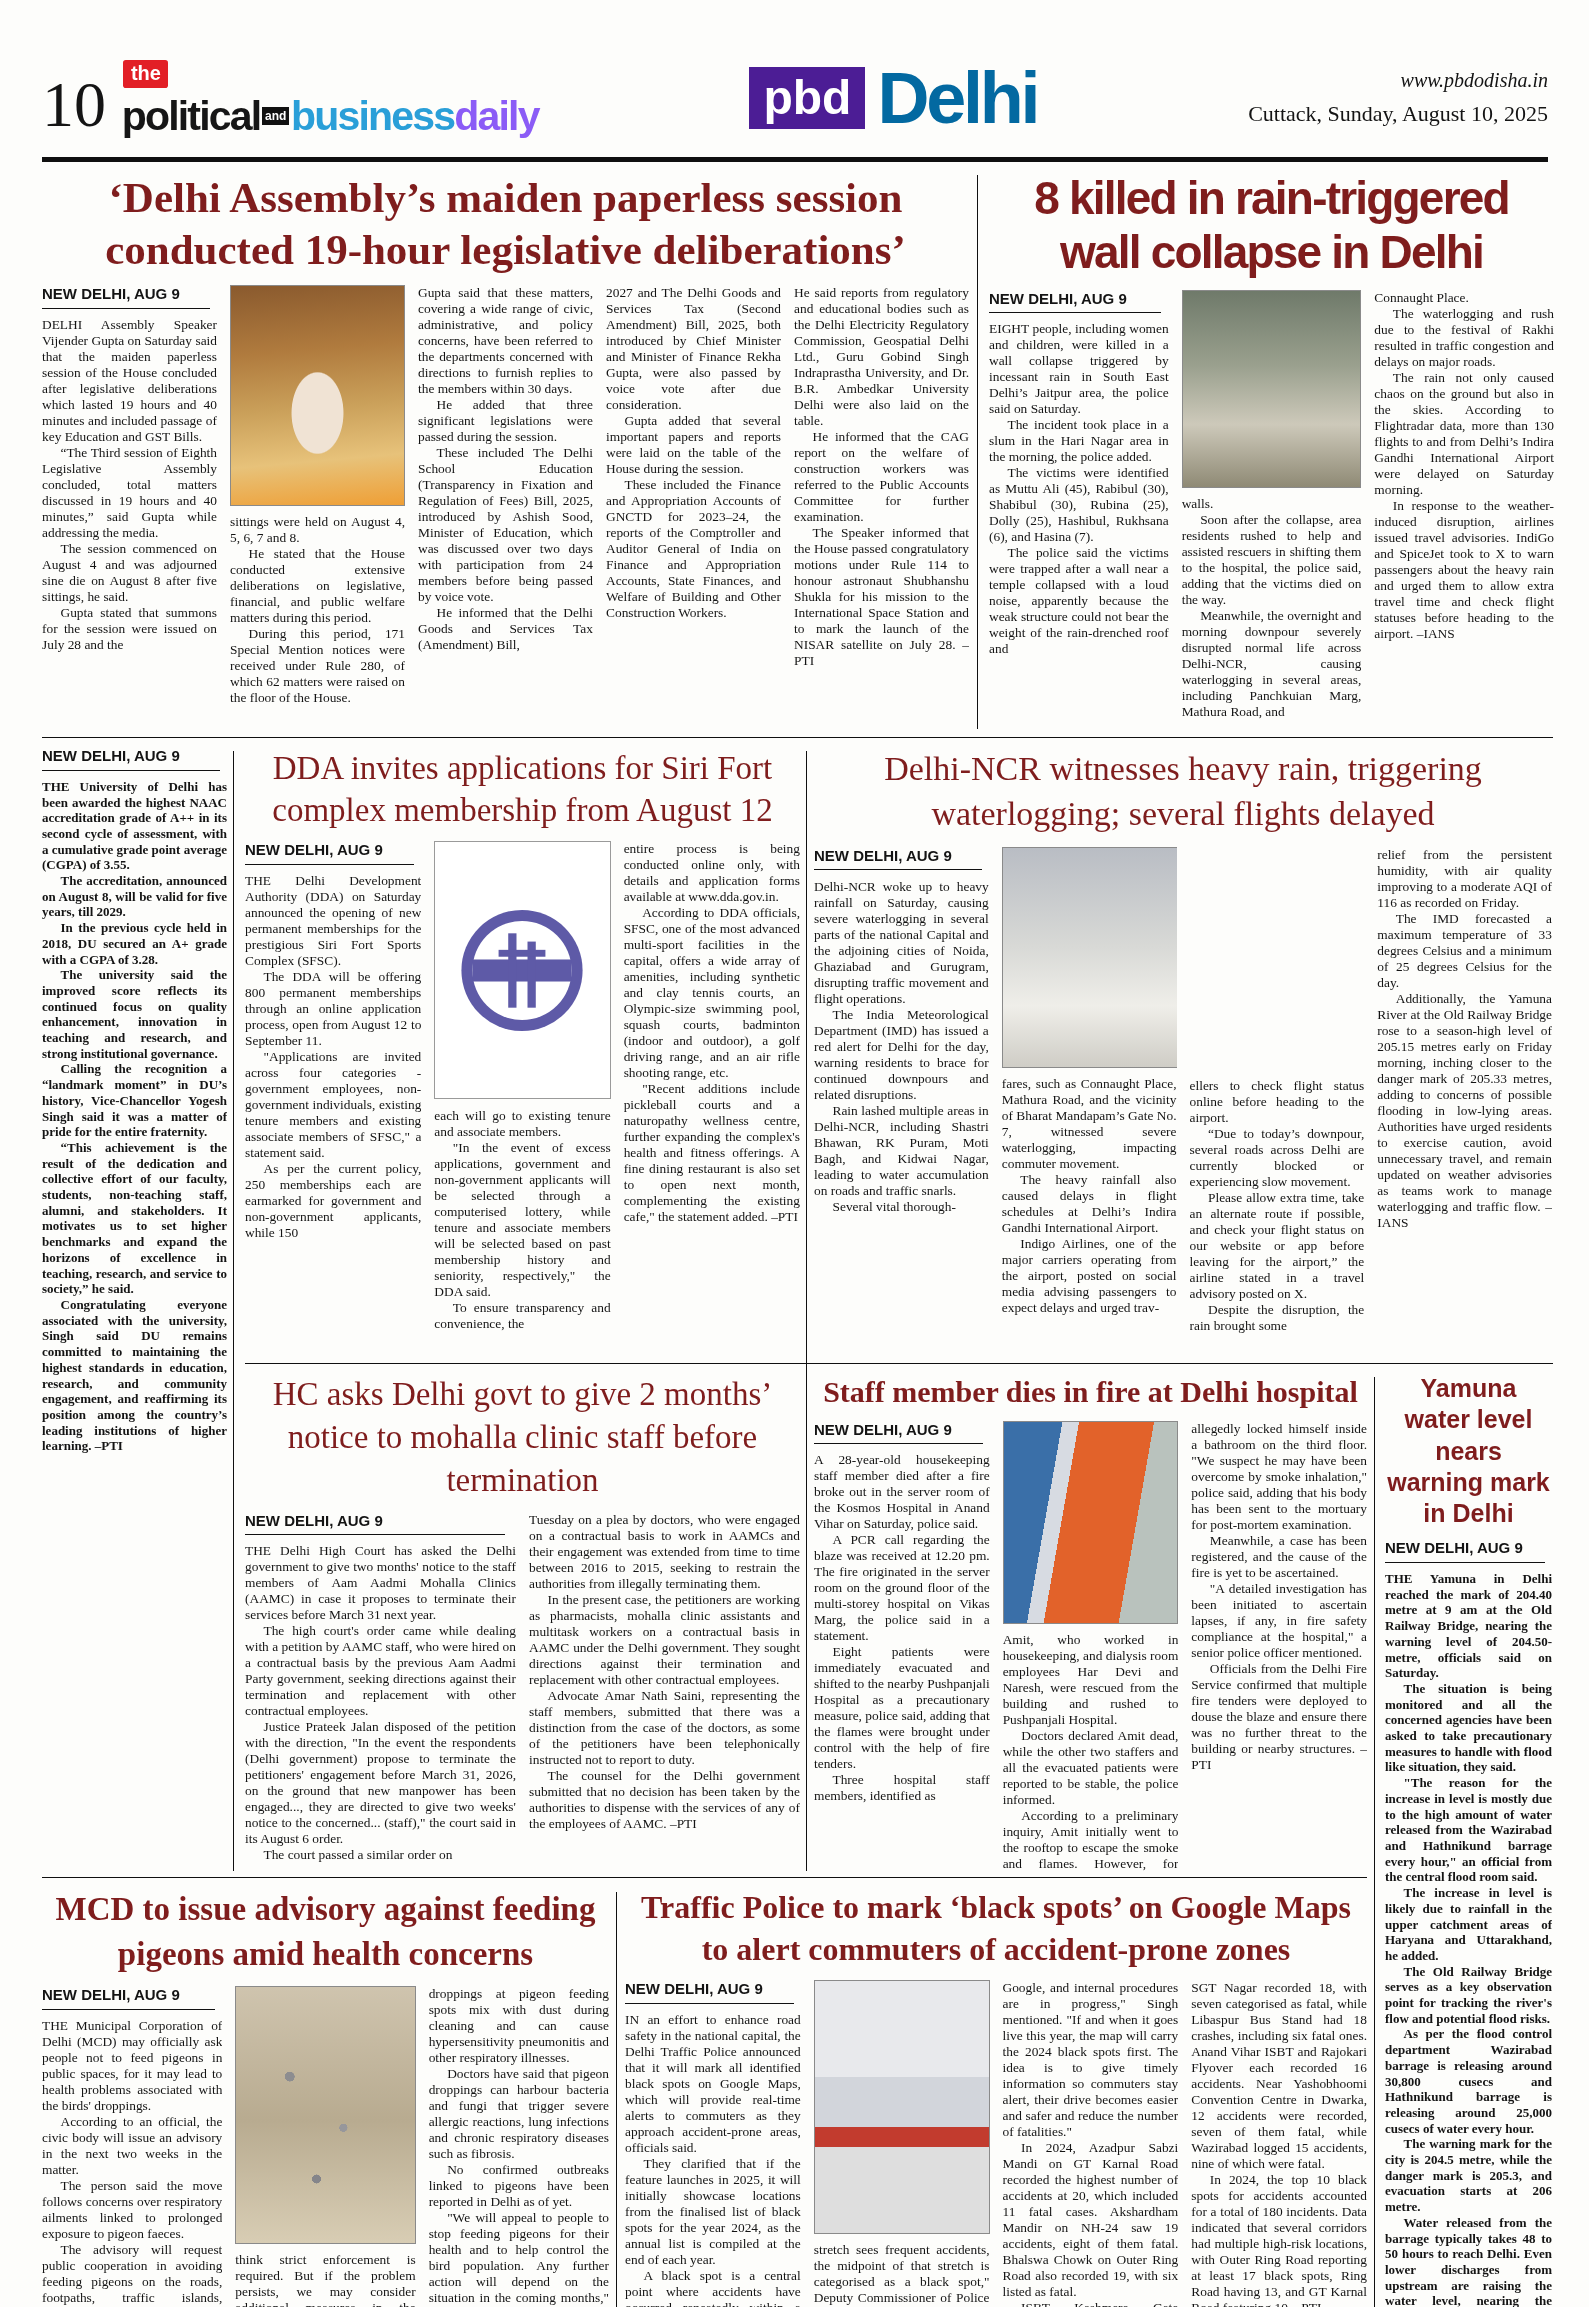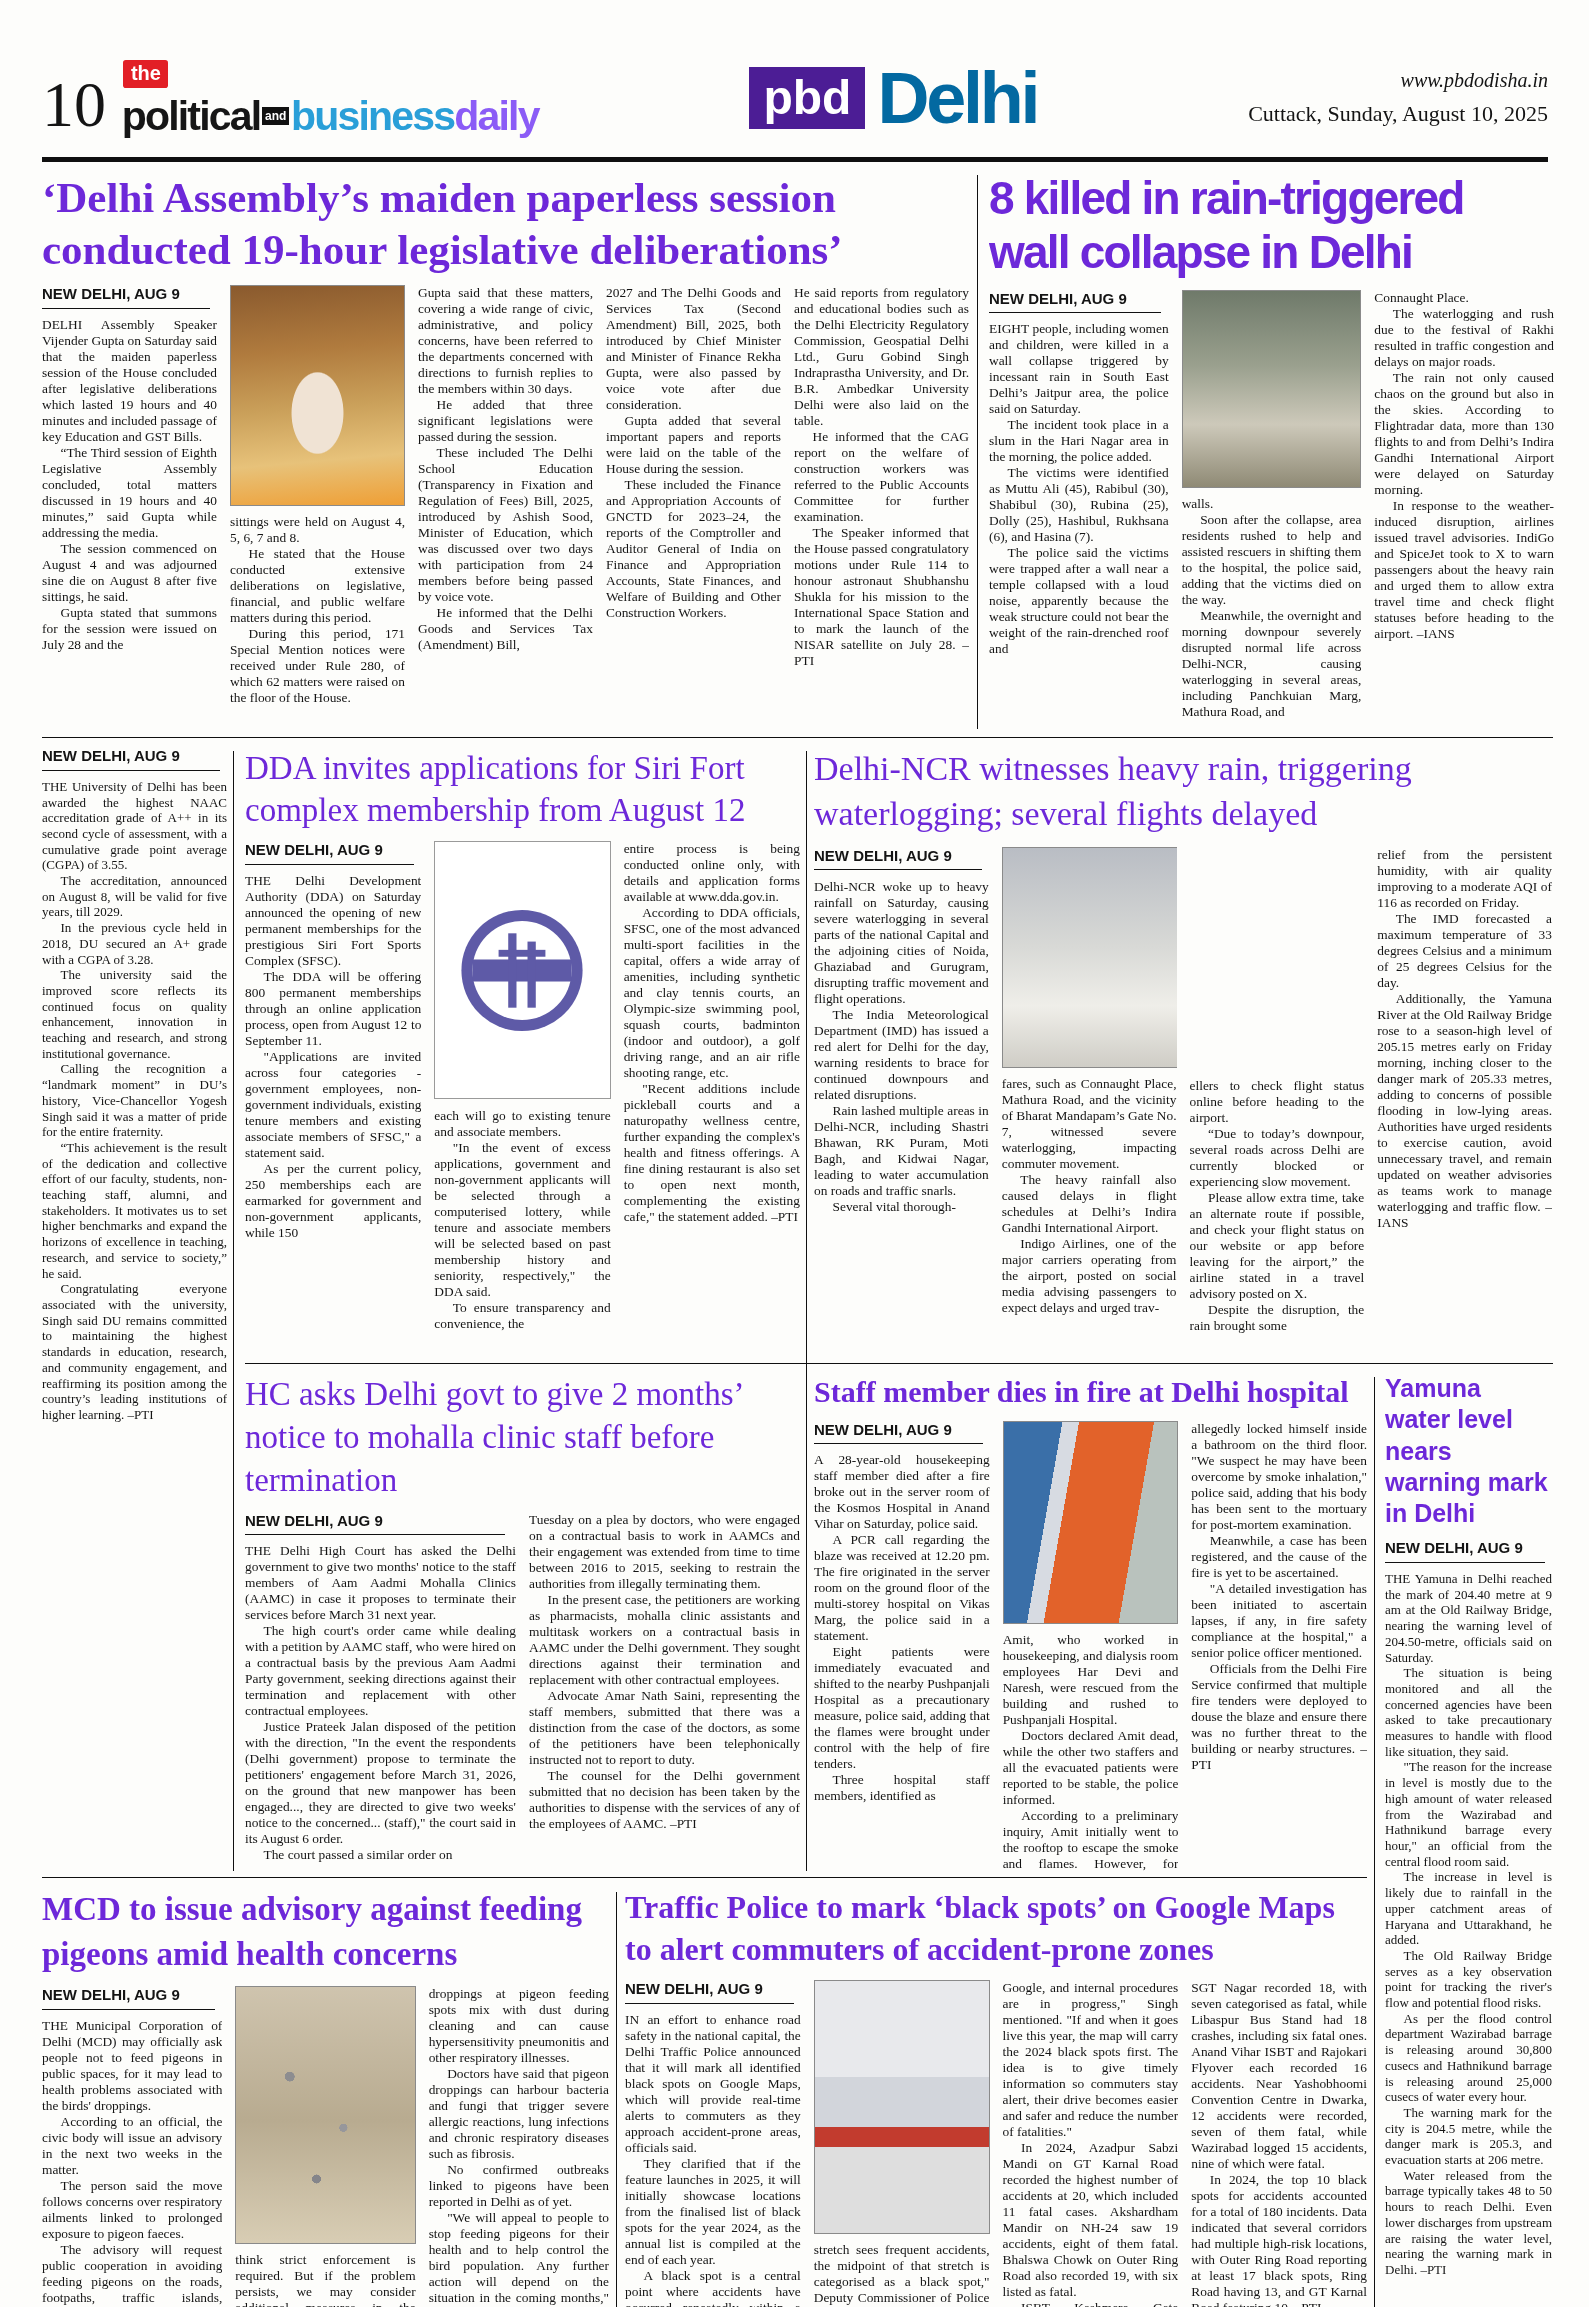--- a/index.html
+++ b/index.html
@@ -29,30 +29,30 @@
   .pbd-box{background:#4c1d95;color:#fff;font-family:"Liberation Sans",sans-serif;
            font-weight:bold;font-size:48px;line-height:1;padding:7.4px 14px;}
   .mast-section{font-family:"Liberation Sans",sans-serif;font-weight:bold;
                 font-size:72px;letter-spacing:-3.2px;line-height:1;color:#0369a1;}
   .mast-right{text-align:right;}
   .site{font-style:italic;font-size:20px;margin-bottom:9.2px;}
   .pdate{font-size:22px;}
 
   
   .art{position:absolute;display:flex;flex-direction:column;overflow:hidden;box-sizing:border-box;}
-  .hl{margin:0 0 10px 0;color:#6d28d9;}
+  .hl{margin:0 0 10px 0;text-align:center;color:#7f1d1d;}
   .hl.serif{font-family:"Liberation Serif",serif;}
   .hl.sans{font-family:"Liberation Sans",sans-serif;}
   .cols{display:flex;gap:13px;flex:1;min-height:0;overflow:hidden;}
   .col{flex:1;min-width:0;overflow:hidden;}
   .dateline{font-family:"Liberation Sans",sans-serif;font-weight:bold;font-size:15px;
             border-bottom:1.8px solid #111;padding-bottom:5.5px;margin-bottom:8.3px;width:96%;}
   .coltext p{margin:0;font-size:13.4px;line-height:16px;text-align:justify;text-indent:18.5px;}
   .coltext p:first-child{text-indent:0;}
-  .dense .coltext p{font-size:13px;line-height:15.7px;}
+  .dense .coltext p{font-size:13px;line-height:15.7px;font-weight:bold;}
 
   
   .hl-a1{font-size:43px;font-weight:bold;line-height:1.2;}
   .hl-a2{font-size:46px;font-weight:bold;letter-spacing:-1.8px;line-height:1.17;}
   .hl-b1{font-size:25px;font-weight:bold;line-height:1.22;}
   .hl-b2{font-size:33px;font-weight:normal;line-height:1.28;}
   .hl-b3{font-size:34px;font-weight:normal;line-height:1.32;}
   .hl-c1{font-size:33px;font-weight:normal;line-height:1.3;}
   .hl-c2{font-size:30px;font-weight:bold;line-height:1.25;}
   .hl-c3{font-size:25px;font-weight:bold;line-height:1.25;}

